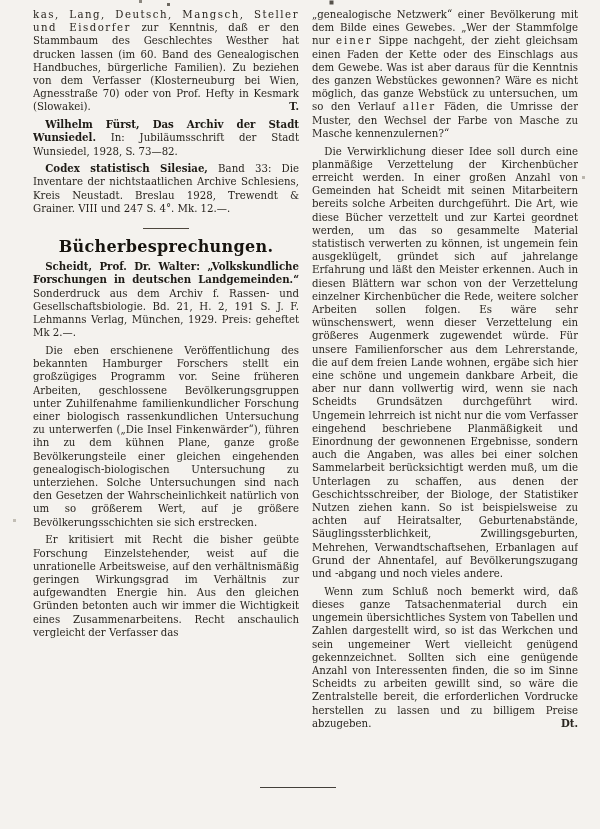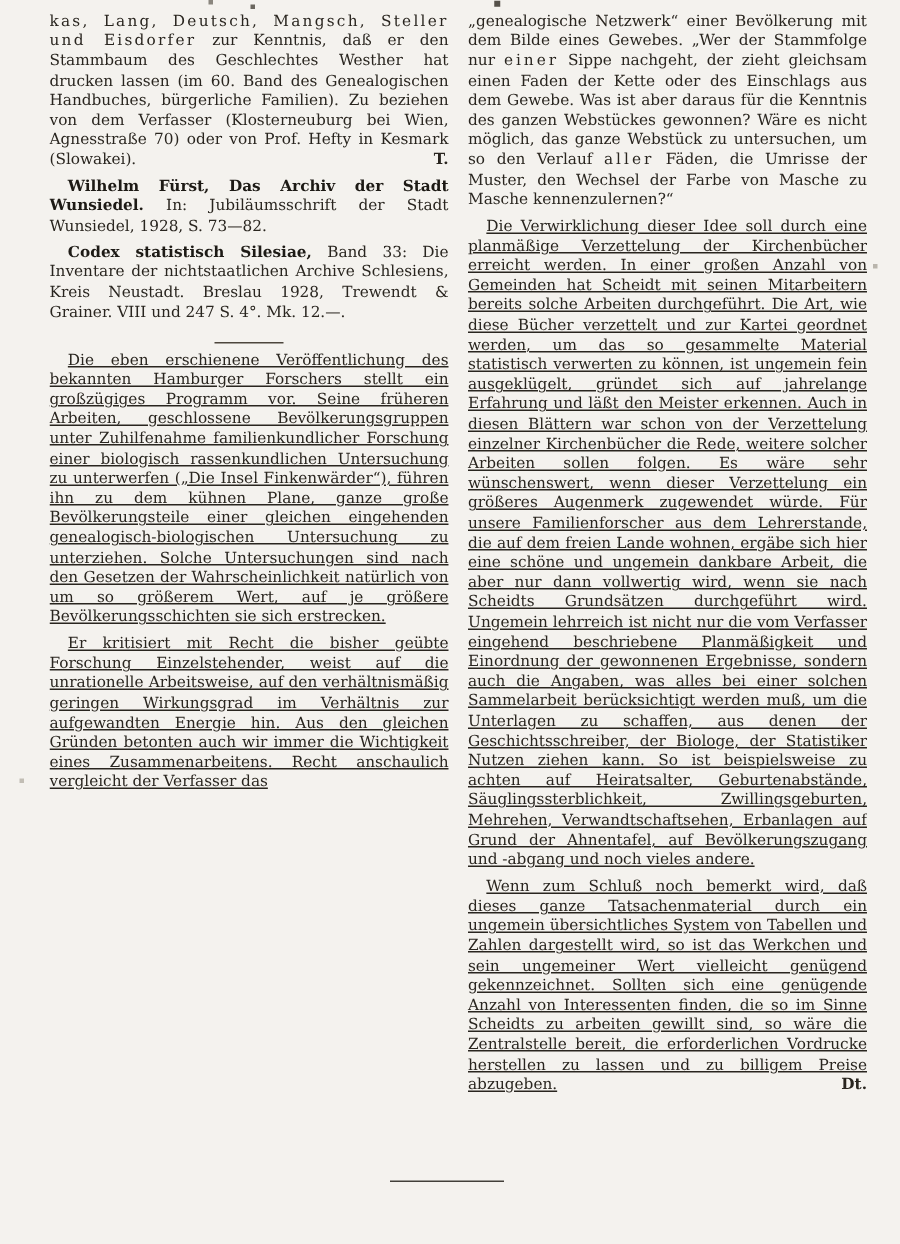--- a/index.html
+++ b/index.html
@@ -36,21 +36,21 @@
   .col{
     width:266px;
     font-size:10.2px;
     line-height:13.2px;
     text-align:justify;
     hyphens:auto;
   }
   p{margin:0;text-indent:1.2em;}
   p.cont{text-indent:0;}
   .entry{margin-top:4.5px;}
-  .review-para{margin-top:4.5px;text-decoration:underline;}
+  .review-para{margin-top:4.5px;}
   b{color:#1d1a15;margin-top:28px;}
   .sperr{letter-spacing:2px;}
   .sperr-sm{letter-spacing:1.5px;}
   .sig{float:right;font-weight:bold;padding-left:6px;}
   .divider{
     width:46px;height:0;
     border-top:1px solid #4d463d;
     margin:13px auto 0 auto;
   }
   .section-heading{
@@ -92,21 +92,23 @@
       <p class="cont"><span class="sperr-sm">kas, Lang, Deutsch, Mangsch, Steller und Eisdorfer</span><span> zur Kenntnis, daß er den Stammbaum des Geschlechtes Westher hat drucken lassen (im 60. Band des Genealogischen Handbuches, bürgerliche Familien). Zu beziehen von dem Verfasser (Klosterneuburg bei Wien, Agnesstraße 70) oder von Prof. Hefty in Kesmark (Slowakei).</span><span class="sig">T.</span></p>
 
       <p class="entry"><b>Wilhelm Fürst, Das Archiv der Stadt Wunsiedel.</b><span> In: Jubiläumsschrift der Stadt Wunsiedel, 1928, S. 73—82.</span></p>
 
       <p class="entry"><b>Codex statistisch Silesiae,</b><span> Band 33: Die Inventare der nichtstaatlichen Archive Schlesiens, Kreis Neustadt. Breslau 1928, Trewendt &amp; Grainer. VIII und 247 S. 4°. Mk. 12.—.</span></p>
 
 
 
       <div class="divider"></div>
 
+      <p class="section-heading">Bücherbesprechungen.</p>
 
+      <p class="entry"><b>Scheidt, Prof. Dr. Walter: „Volkskundliche Forschungen in deutschen Landgemeinden.“</b><span> Sonderdruck aus dem Archiv f. Rassen- und Gesellschaftsbiologie. Bd. 21, H. 2, 191 S. J. F. Lehmanns Verlag, München, 1929. Preis: geheftet Mk 2.—.</span></p>
 
       <p class="review-para">Die eben erschienene Veröffentlichung des bekannten Hamburger Forschers stellt ein großzügiges Programm vor. Seine früheren Arbeiten, geschlossene Bevölkerungsgruppen unter Zuhilfenahme familienkundlicher Forschung einer biologisch rassenkundlichen Untersuchung zu unterwerfen („Die Insel Finkenwärder“), führen ihn zu dem kühnen Plane, ganze große Bevölkerungsteile einer gleichen eingehenden genealogisch-biologischen Untersuchung zu unterziehen. Solche Untersuchungen sind nach den Gesetzen der Wahrscheinlichkeit natürlich von um so größerem Wert, auf je größere Bevölkerungsschichten sie sich erstrecken.</p>
 
       <p class="review-para">Er kritisiert mit Recht die bisher geübte Forschung Einzelstehender, weist auf die unrationelle Arbeitsweise, auf den verhältnismäßig geringen Wirkungsgrad im Verhältnis zur aufgewandten Energie hin. Aus den gleichen Gründen betonten auch wir immer die Wichtigkeit eines Zusammenarbeitens. Recht anschaulich vergleicht der Verfasser das</p>
 
     </div>
 
     <div class="col">
 
       <p class="cont"><span>„genealogische Netzwerk“ einer Bevölkerung mit dem Bilde eines Gewebes. „Wer der Stammfolge nur </span><span class="sperr">einer</span><span> Sippe nachgeht, der zieht gleichsam einen Faden der Kette oder des Einschlags aus dem Gewebe. Was ist aber daraus für die Kenntnis des ganzen Webstückes gewonnen? Wäre es nicht möglich, das ganze Webstück zu untersuchen, um so den Verlauf </span><span class="sperr">aller</span><span> Fäden, die Umrisse der Muster, den Wechsel der Farbe von Masche zu Masche kennenzulernen?“</span></p>

